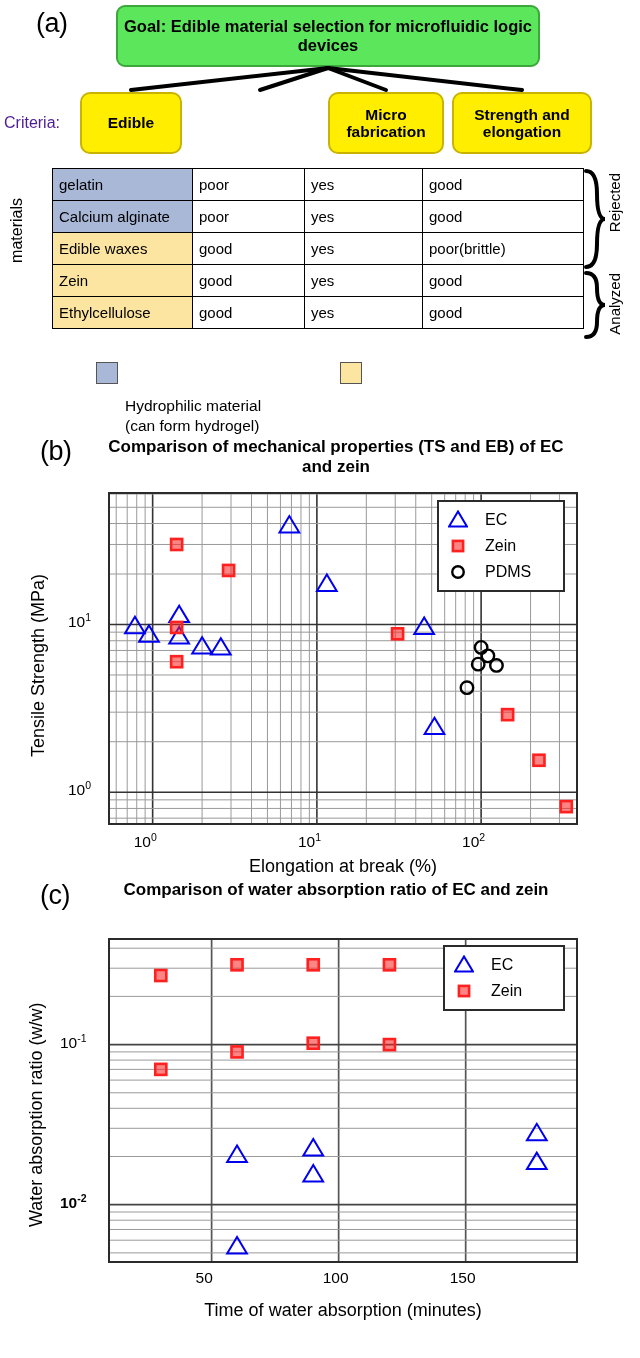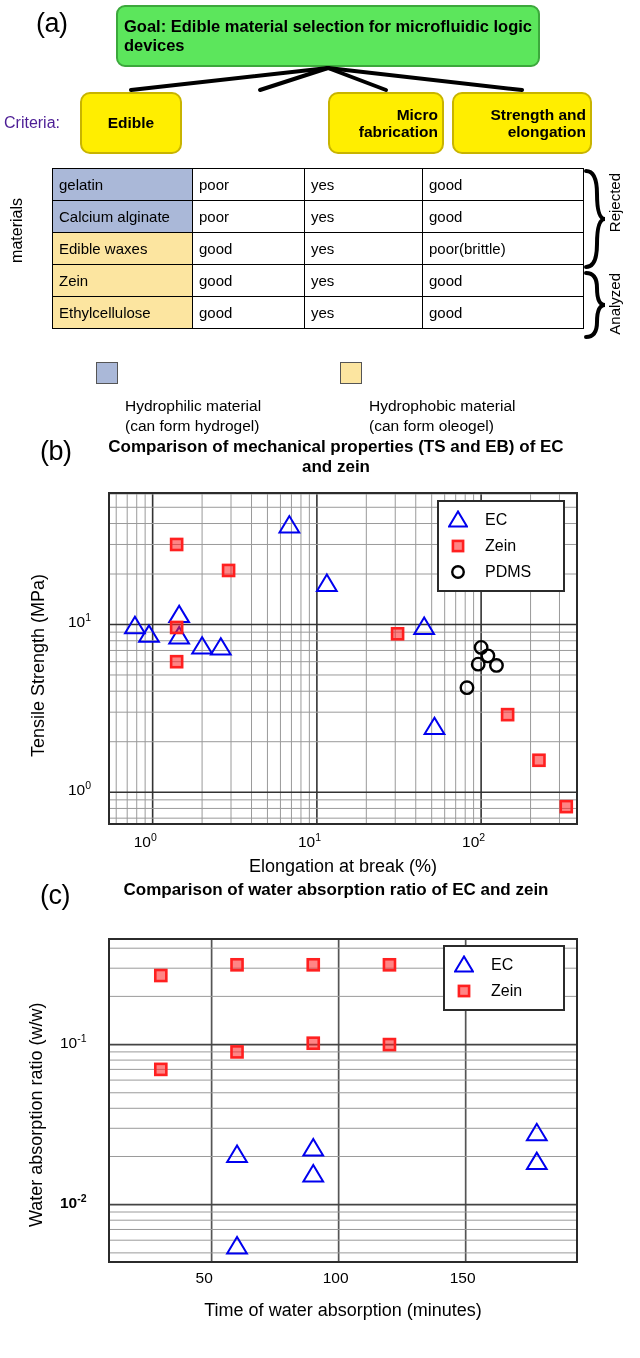--- a/index.html
+++ b/index.html
@@ -33,21 +33,21 @@
     position: absolute;
     left: 116px; top: 5px;
     width: 424px; height: 62px;
     background: #5ce65c;
     border: 2px solid #3ca83c;
     border-radius: 9px;
     box-sizing: border-box;
     display: flex;
     align-items: center;
     justify-content: center;
-    text-align: left;
+    text-align: center;
     font-size: 16.5px;
     font-weight: 600;
     line-height: 1.18;
     color: #000;
     padding: 0 6px;
   }
 
   .criteria-label {
     position: absolute;
     left: 4px; top: 114px;
@@ -59,21 +59,21 @@
     position: absolute;
     top: 92px;
     height: 62px;
     background: #ffee00;
     border: 2px solid #c8b400;
     border-radius: 10px;
     box-sizing: border-box;
     display: flex;
     align-items: center;
     justify-content: center;
-    text-align: right;
+    text-align: center;
     font-size: 15.5px;
     font-weight: 700;
     line-height: 1.1;
     color: #000;
     padding: 0 4px;
   }
   #crit-0 { left: 80px;  width: 102px; }
   #crit-1 { left: 208px; width: 104px; }
   #crit-2 { left: 328px; width: 116px; }
   #crit-3 { left: 452px; width: 140px; }
@@ -292,24 +292,20 @@
   <div class="key-row" id="key-0">
     <span class="key-swatch blue"></span>
     <span class="key-text">
       <span>Hydrophilic material</span><br>
       <span>(can form hydrogel)</span>
     </span>
   </div>
 
   <div class="key-row" id="key-1">
     <span class="key-swatch yellow"></span>
-    <span class="key-text">
-      <span>Hydrophobic material</span><br>
-      <span>(can form oleogel)</span>
-    </span>
   </div>
 </div>
 
 <div>
   <div class="panel-letter" id="label-b">(b)</div>
   <div class="chart-title" id="title-b">Comparison of mechanical properties (TS and EB) of EC and zein</div>
 
   <div class="plot-frame" id="plot-b">
     <svg class="grid-svg" id="grid-b" width="470" height="333">
         <line x1="6.206325038863219" y1="0" x2="6.206325038863219" y2="333" stroke="#9a9a9a" stroke-width="1"></line>

